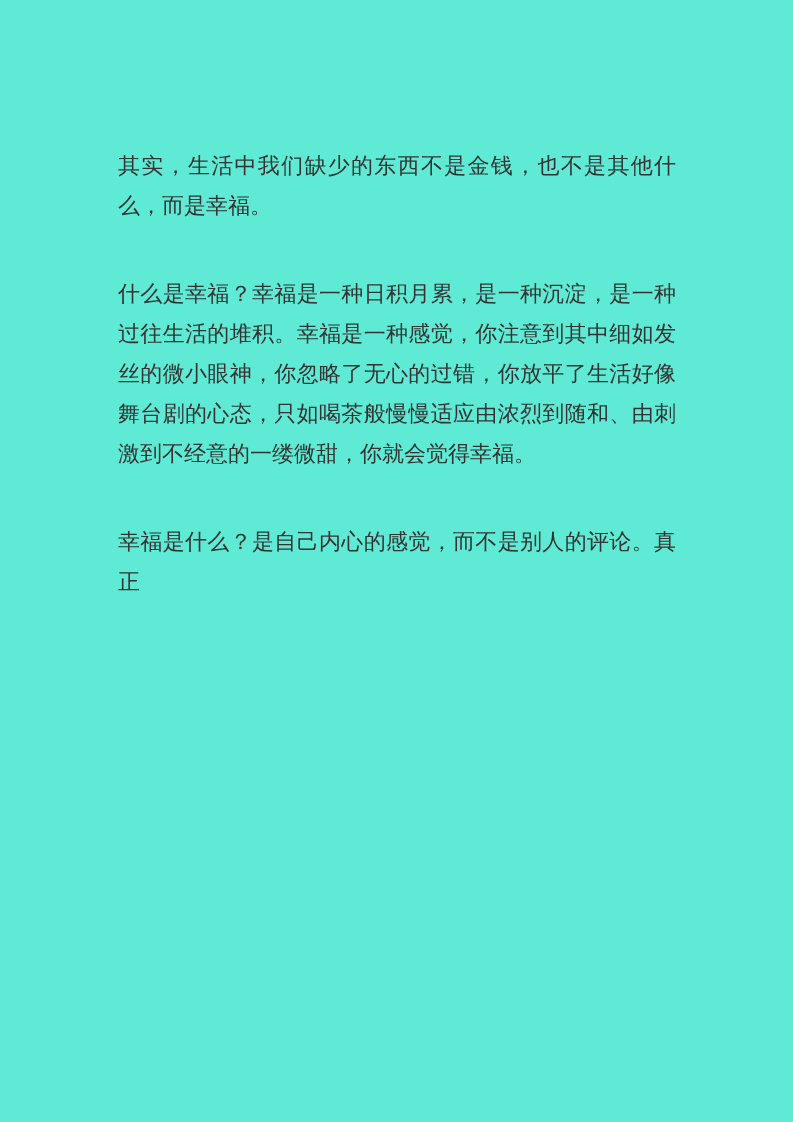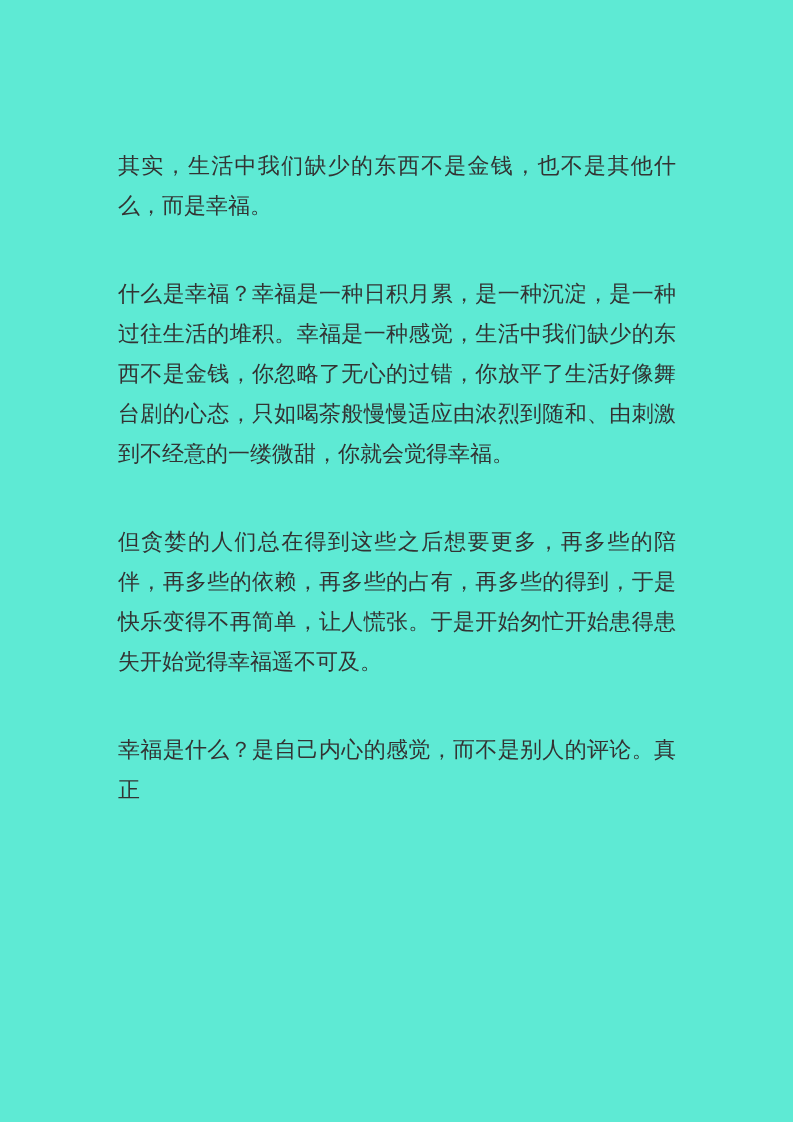--- a/index.html
+++ b/index.html
@@ -39,17 +39,16 @@
   .content p:last-child {
     margin-bottom: 0;
   }
 </style>
 </head>
 <body>
 
 <div class="page">
   <div class="content">
     <p>其实，生活中我们缺少的东西不是金钱，也不是其他什么，而是幸福。</p>
-    <p>什么是幸福？幸福是一种日积月累，是一种沉淀，是一种过往生活的堆积。幸福是一种感觉，生活中我们缺少的东西不是金钱，你忽略了无心的过错，你放平了生活好像舞台剧的心态，只如喝茶般慢慢适应由浓烈到随和、由刺激到不经意的一缕微甜，你就会觉得幸福。</p>
-    <p>但贪婪的人们总在得到这些之后想要更多，再多些的陪伴，再多些的依赖，再多些的占有，再多些的得到，于是快乐变得不再简单，让人慌张。于是开始匆忙开始患得患失开始觉得幸福遥不可及。</p>
+    <p>什么是幸福？幸福是一种日积月累，是一种沉淀，是一种过往生活的堆积。幸福是一种感觉，你注意到其中细如发丝的微小眼神，你忽略了无心的过错，你放平了生活好像舞台剧的心态，只如喝茶般慢慢适应由浓烈到随和、由刺激到不经意的一缕微甜，你就会觉得幸福。</p>
     <p>幸福是什么？是自己内心的感觉，而不是别人的评论。真正</p>
   </div>
 </div>
 
 </body></html>

